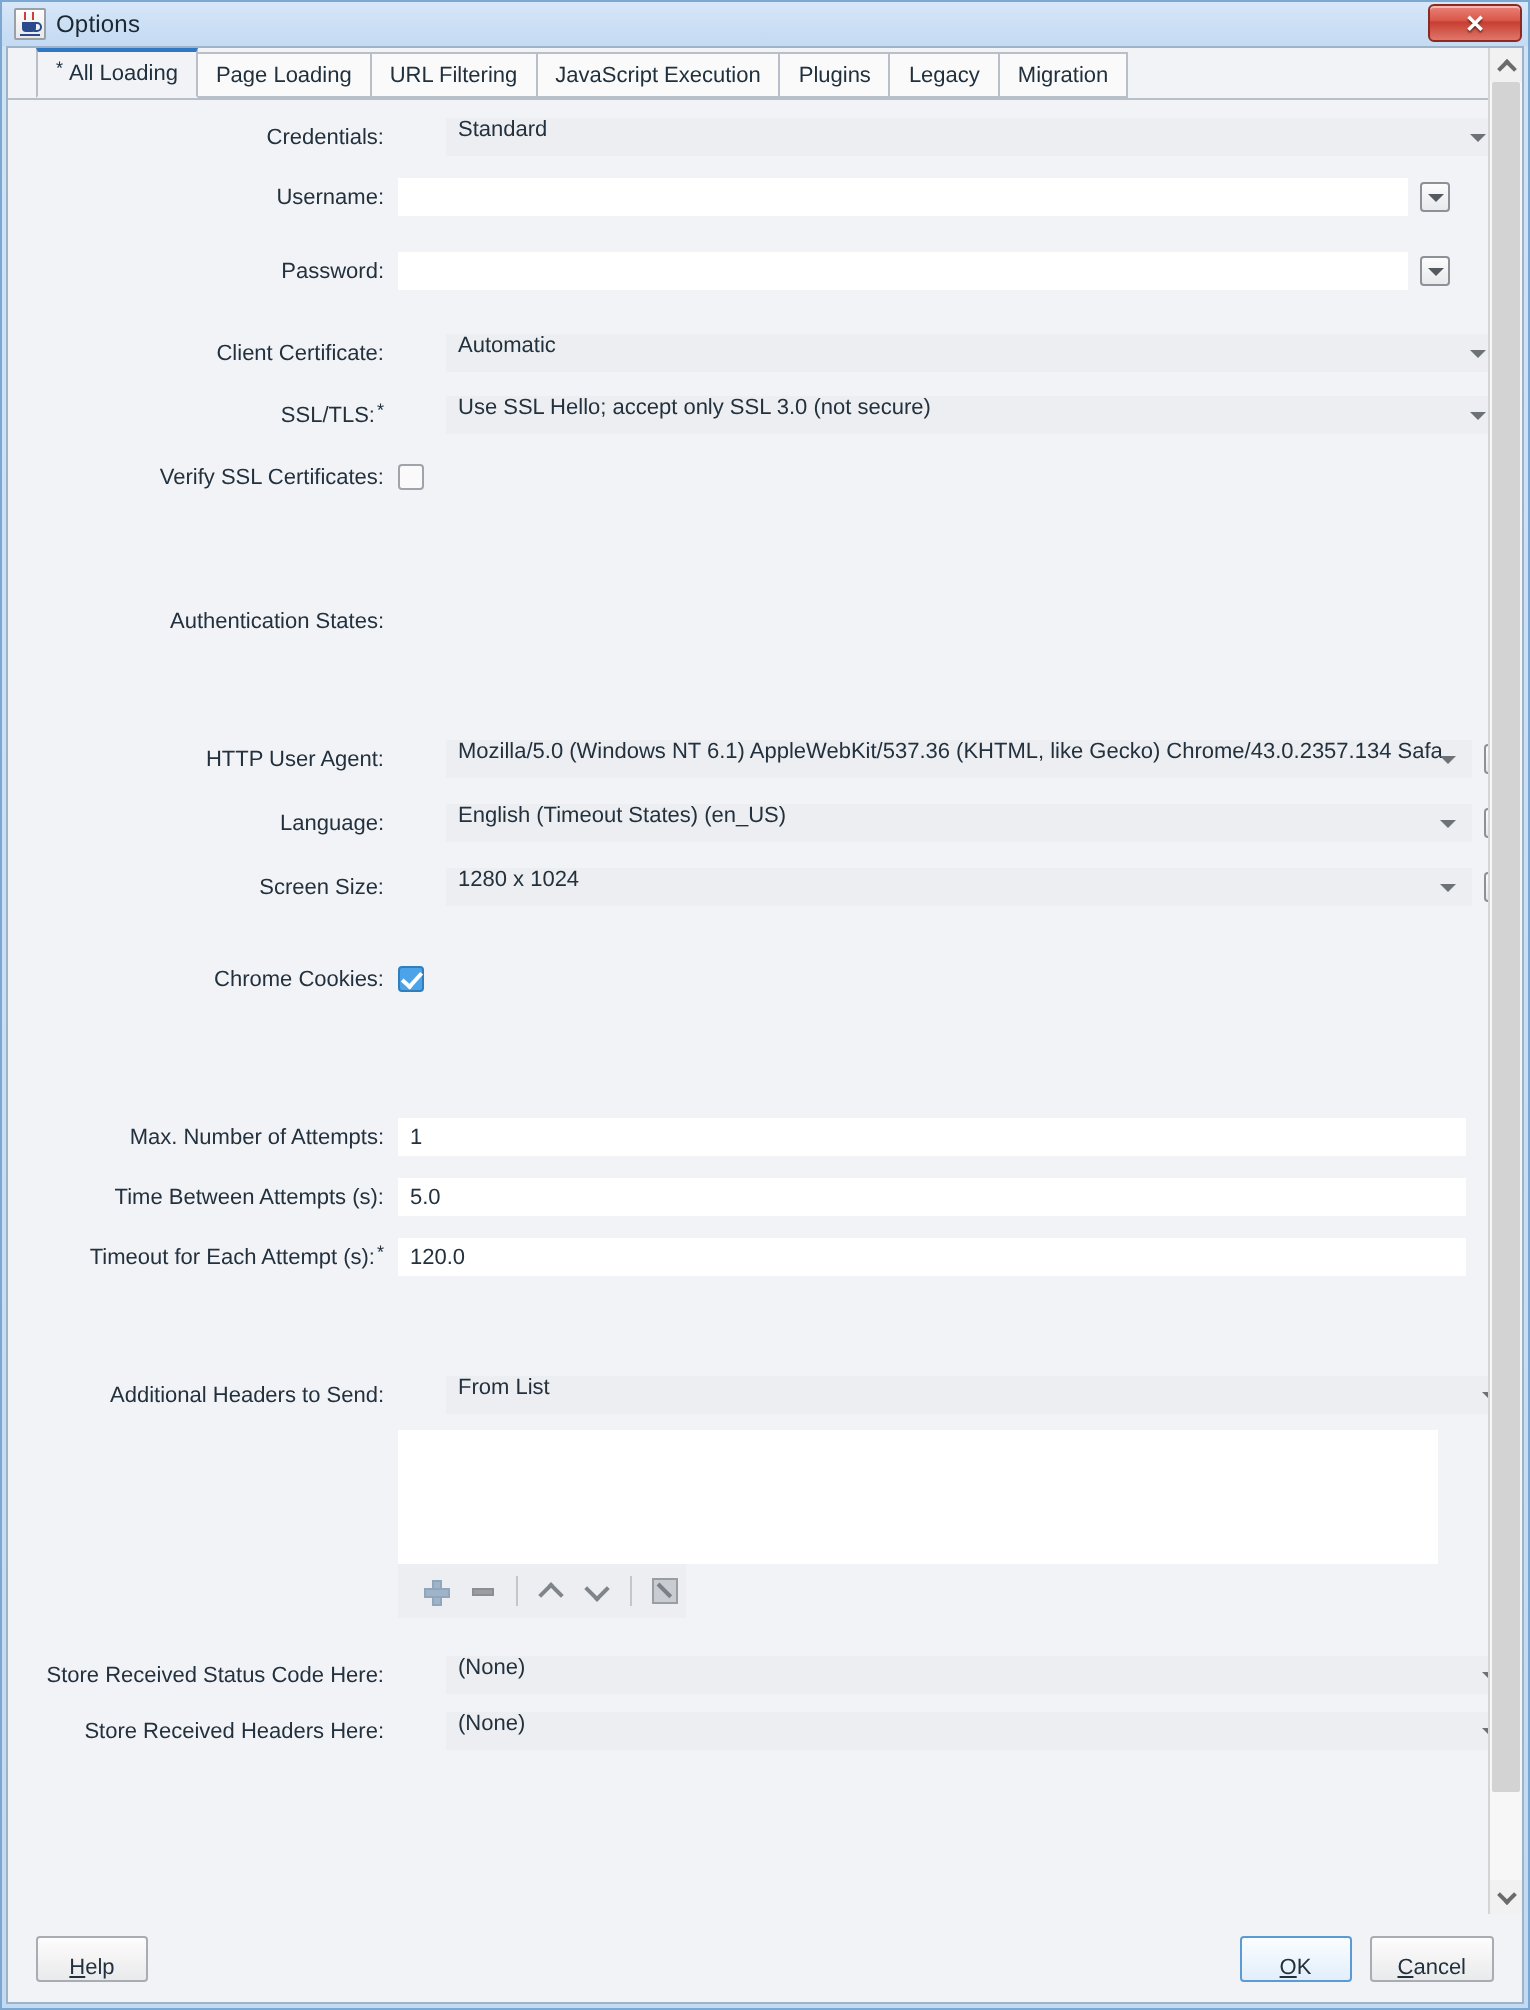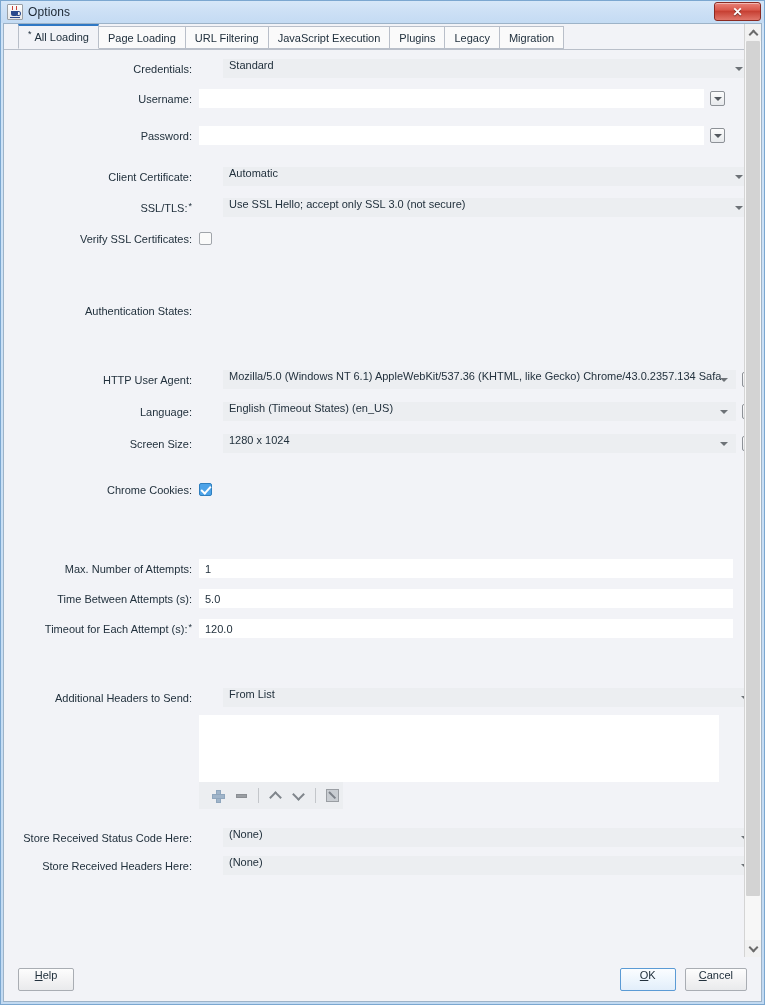--- a/index.html
+++ b/index.html
@@ -384,21 +384,21 @@
   .btn {
     min-width: 56px;
     height: 23px;
     padding: 0 13px;
     border: 1px solid #a9adb3;
     border-radius: 2px;
     background: linear-gradient(to bottom,#fdfdfd 0%,#f3f3f4 50%,#e9eaec 100%);
     font-size: 11px;
     color: #22313d;
     display: flex;
-    align-items: flex-start;
+    align-items: flex-end;
     justify-content: center;
     cursor: pointer;
     font-family: "Liberation Sans", sans-serif;
   }
   .btn.default {
     border: 1px solid #5b9bd5;
     background: linear-gradient(to bottom,#fbfdff 0%,#eef6fd 50%,#e2eefa 100%);
   }
   .btn u { text-decoration: underline; }
   .grow { flex: 1 1 auto; }

